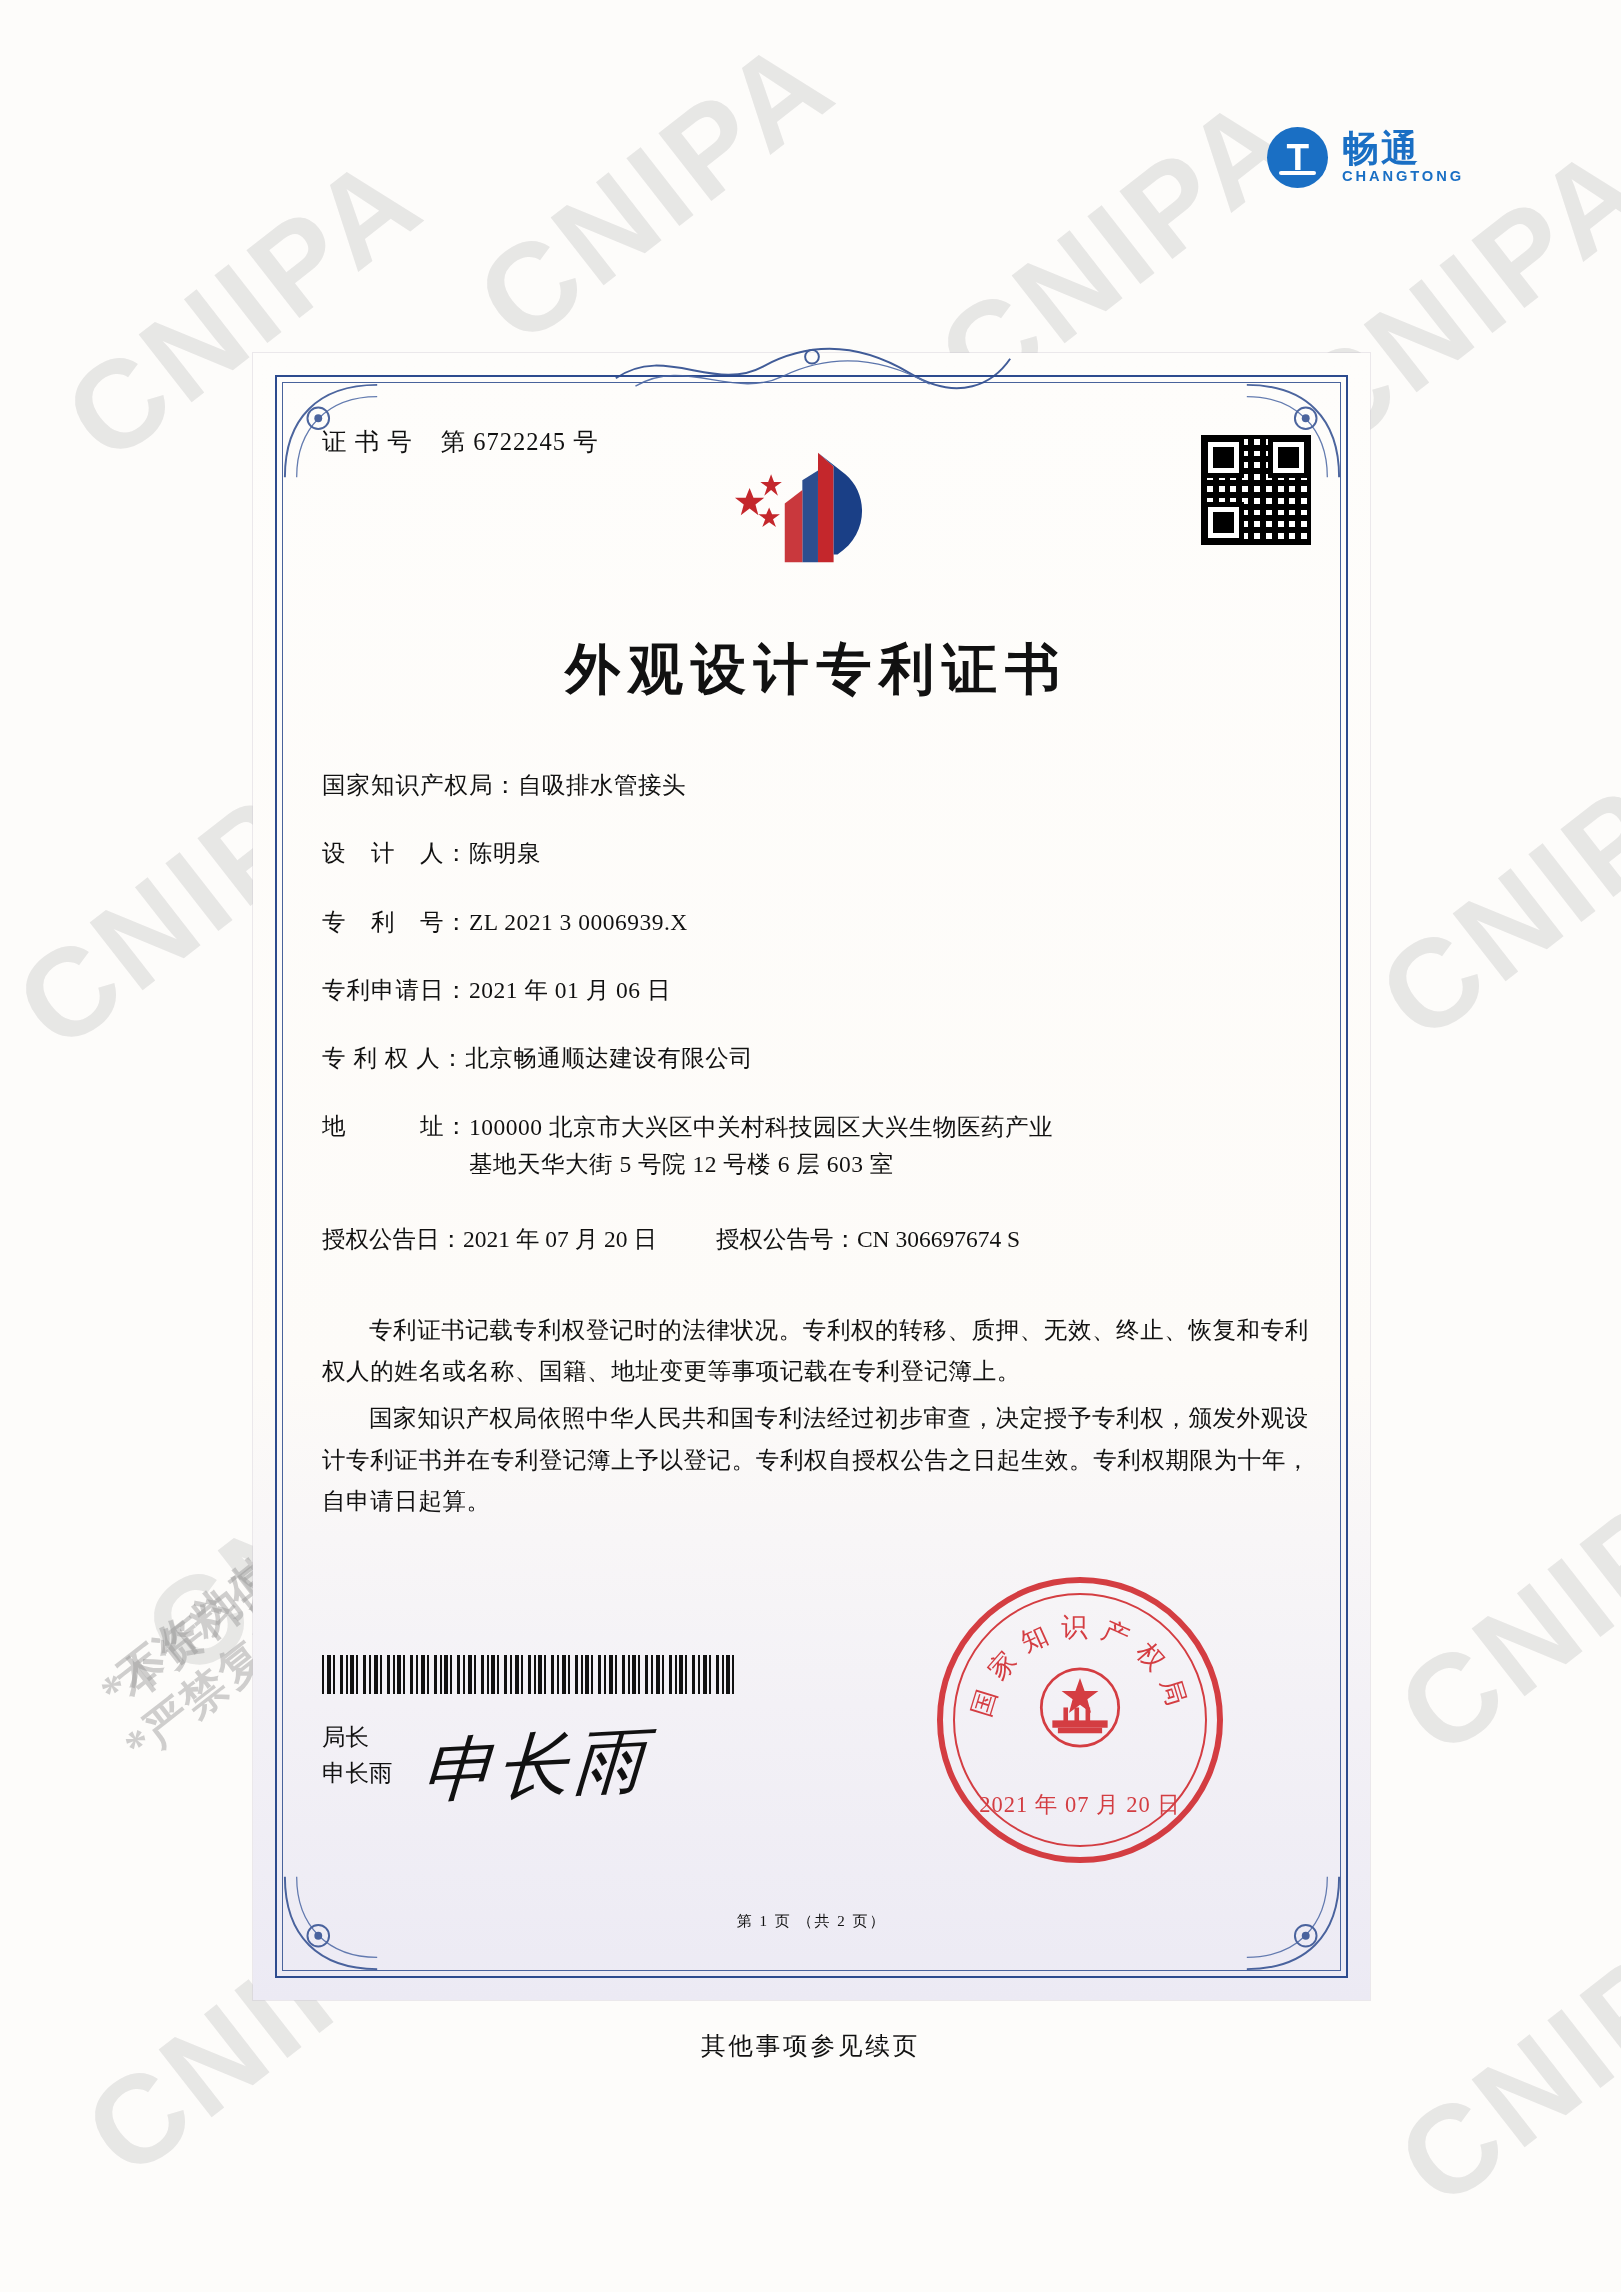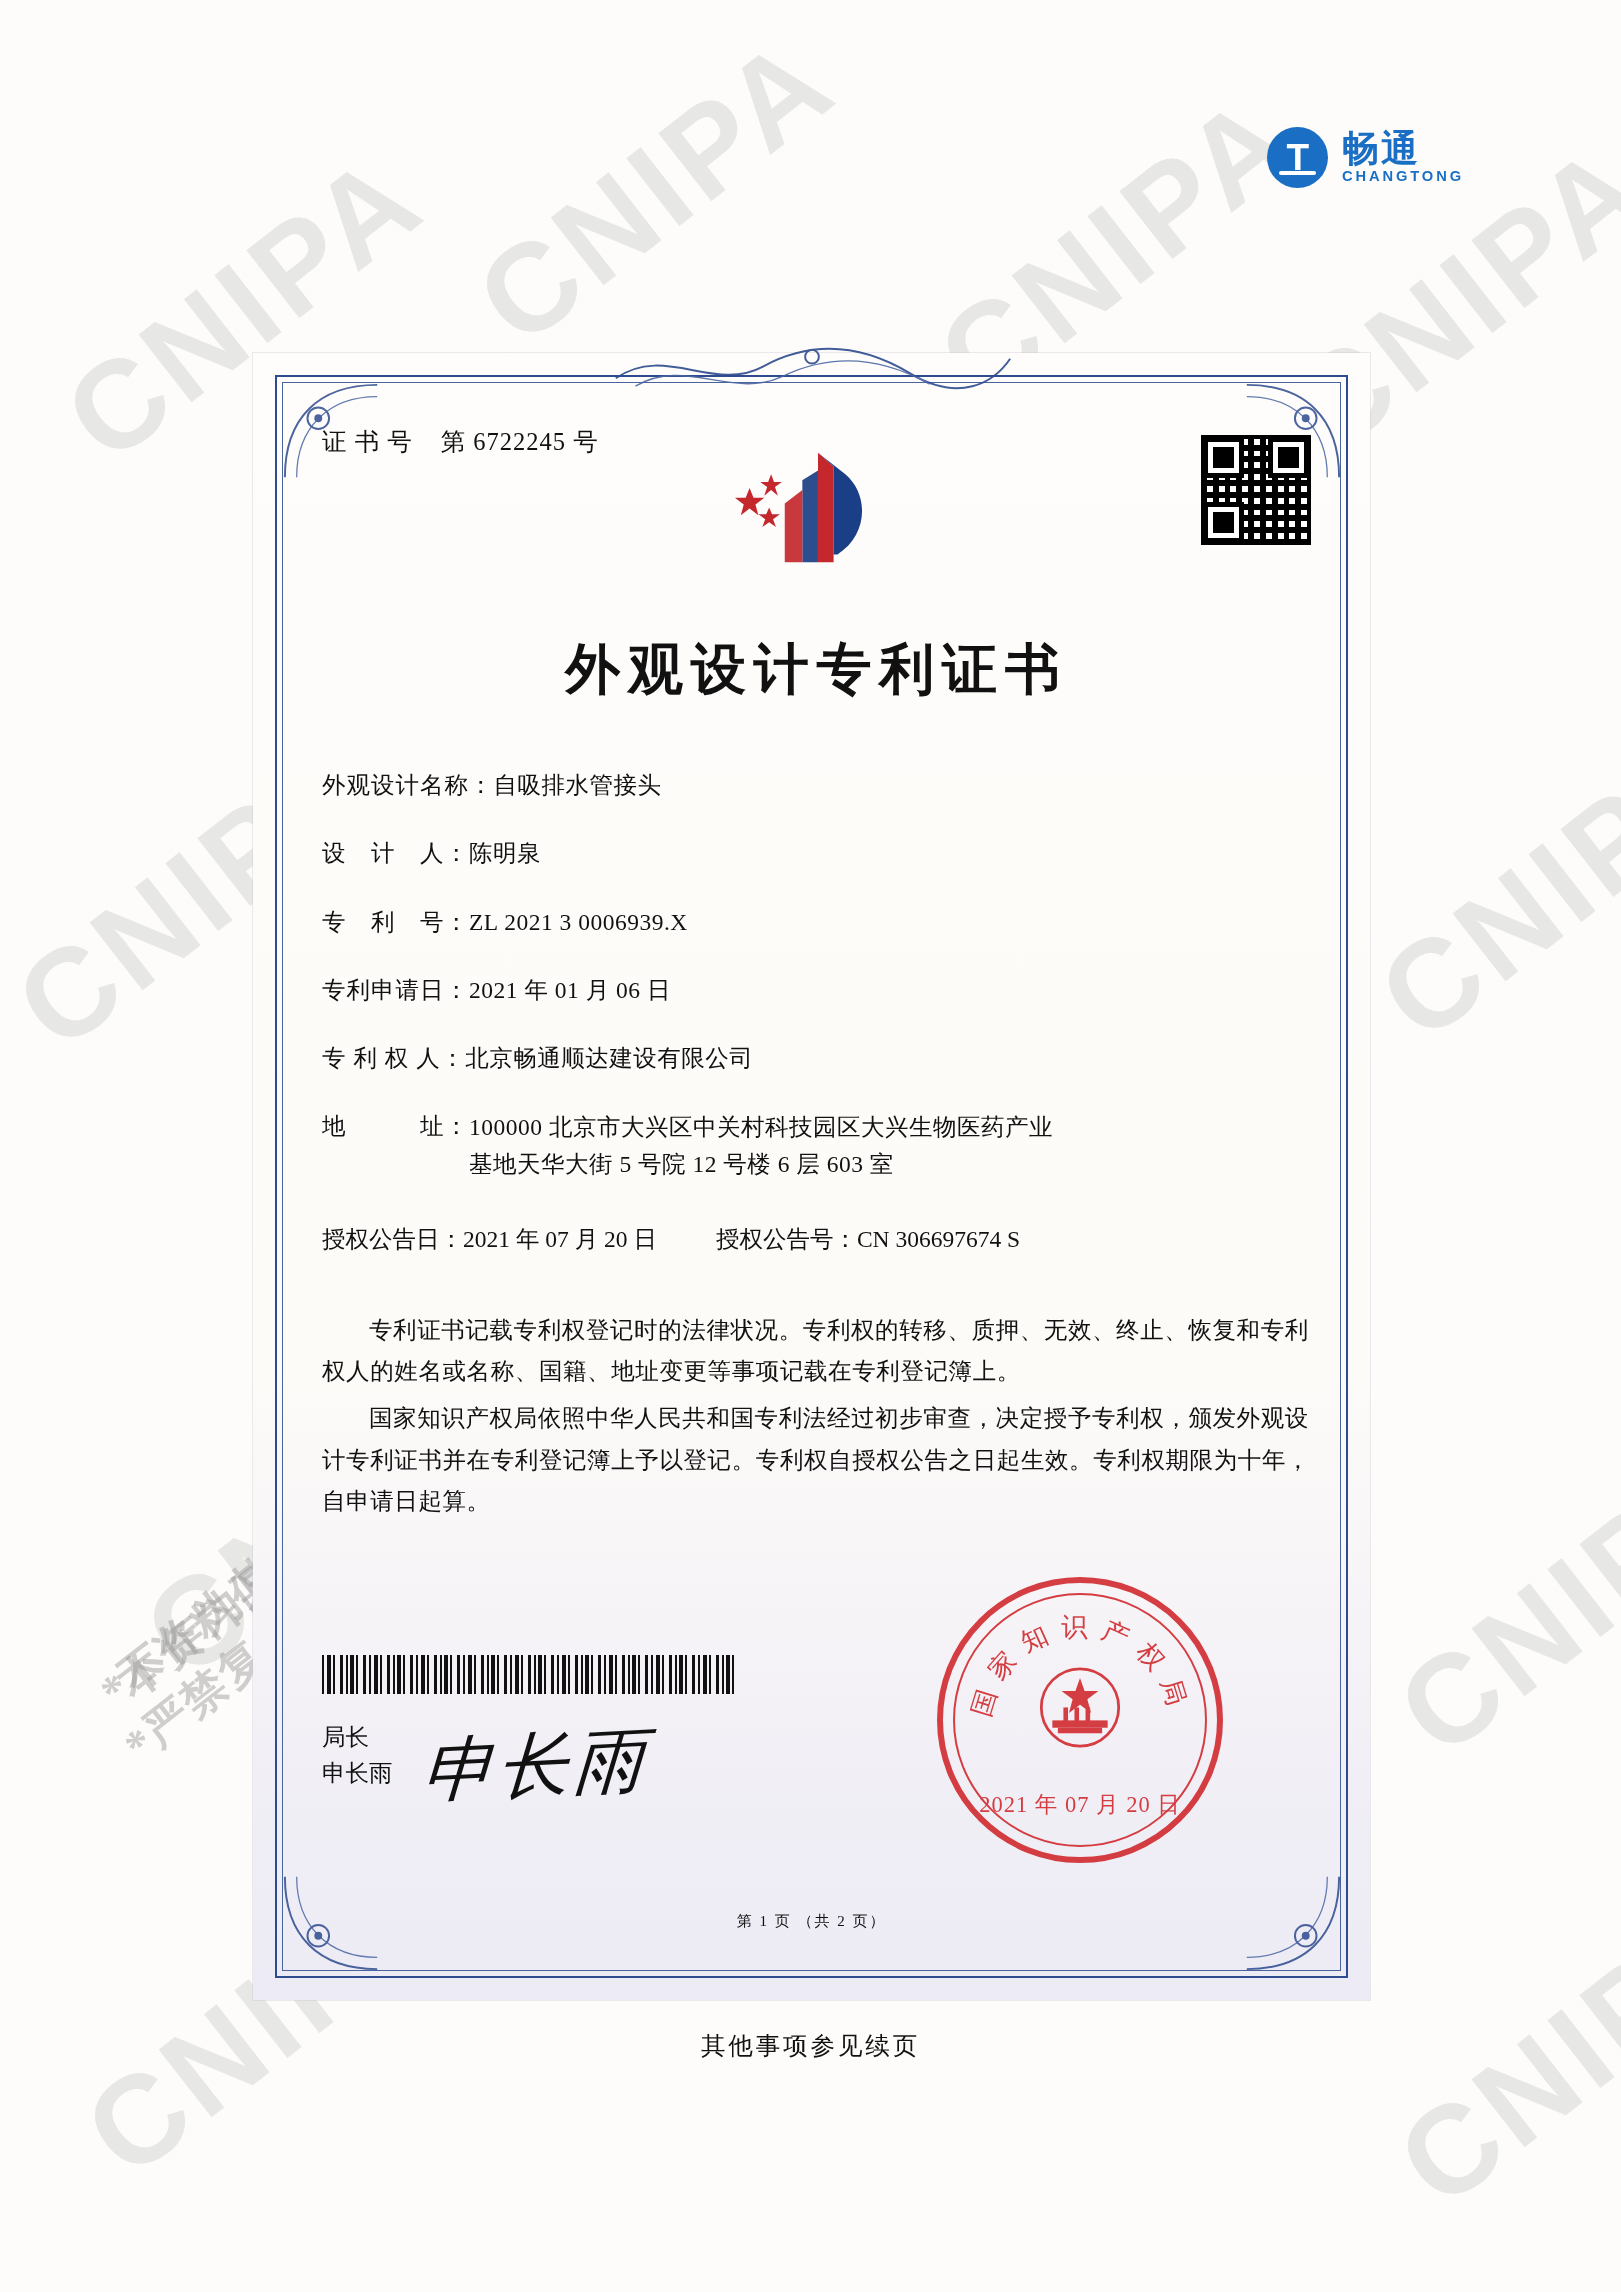--- a/index.html
+++ b/index.html
@@ -432,21 +432,21 @@
           <span class="pos bl">
               <i></i>
             </span>
         </div>
       </div>
 
       <div id="doc-title">外观设计专利证书</div>
 
       <div class="fields">
         <div class="field">
-          <span class="lbl">外观设计名称：</span>
+          <span class="lbl">国家知识产权局：</span>
           <span class="val">自吸排水管接头</span>
         </div>
         <div class="field">
           <span class="lbl">设　计　人：</span>
           <span class="val">陈明泉</span>
         </div>
         <div class="field">
           <span class="lbl">专　利　号：</span>
           <span class="val">ZL 2021 3 0006939.X</span>
         </div>

